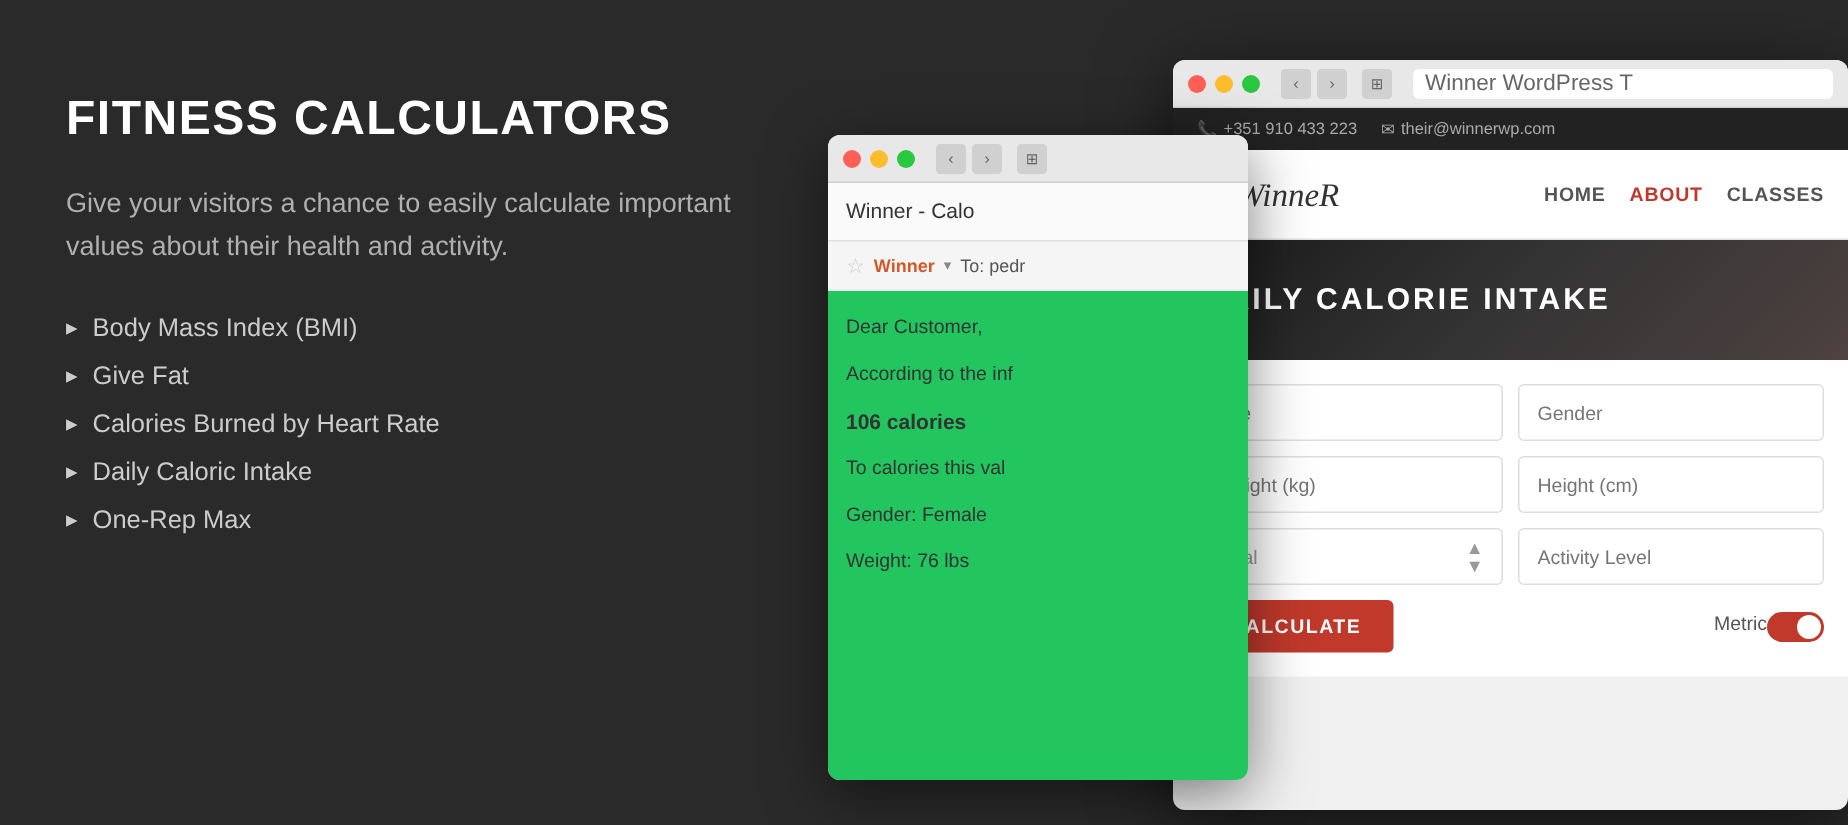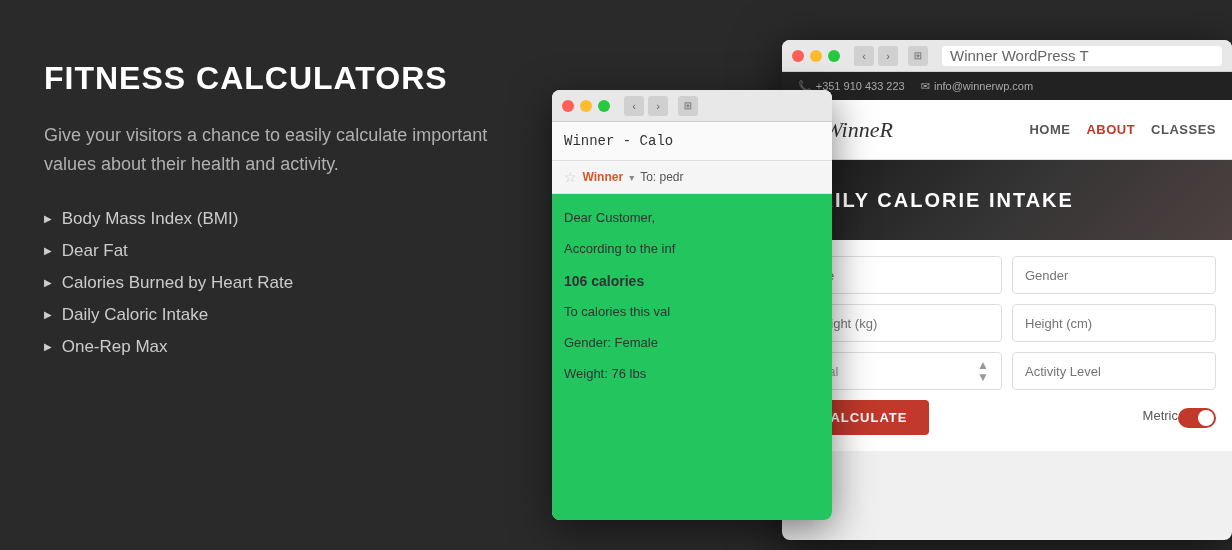--- a/index.html
+++ b/index.html
@@ -128,21 +128,20 @@
       align-items: center;
       justify-content: center;
       font-size: 10px;
       color: #666;
     }
 
     .email-header {
       padding: 10px 12px;
       background: #fafafa;
       border-bottom: 1px solid #e0e0e0;
-      font-family: Liberation Mono, monospace;
     }
 
     .email-tab {
       font-size: 14px;
       color: #333;
       font-weight: 500;
     }
 
     .email-from {
       padding: 8px 12px;
@@ -381,21 +380,21 @@
 <body>
 
 <div class="left-panel">
   <h1 class="main-title">FITNESS CALCULATORS</h1>
   <p class="description">Give your visitors a chance to easily calculate important values about their health and activity.</p>
   <ul class="feature-list">
     <li>
         <span>Body Mass Index (BMI)</span>
       </li>
     <li>
-        <span>Dear Fat</span>
+        <span>Give Fat</span>
       </li>
     <li>
         <span>Calories Burned by Heart Rate</span>
       </li>
     <li>
         <span>Daily Caloric Intake</span>
       </li>
     <li>
         <span>One-Rep Max</span>
       </li>
@@ -420,21 +419,21 @@
       </div>
     </div>
 
     <div class="site-topbar">
       <span>
         <span>📞</span>
         <span>+351 910 433 223</span>
       </span>
       <span>
         <span>✉</span>
-        <span>info@winnerwp.com</span>
+        <span>their@winnerwp.com</span>
       </span>
     </div>
 
     <div class="site-nav">
       <div class="site-logo">
         <span class="logo-icon">🤸</span>
         <span>WinneR</span>
       </div>
       <div class="site-menu">
         <span class="menu-item">HOME</span>

